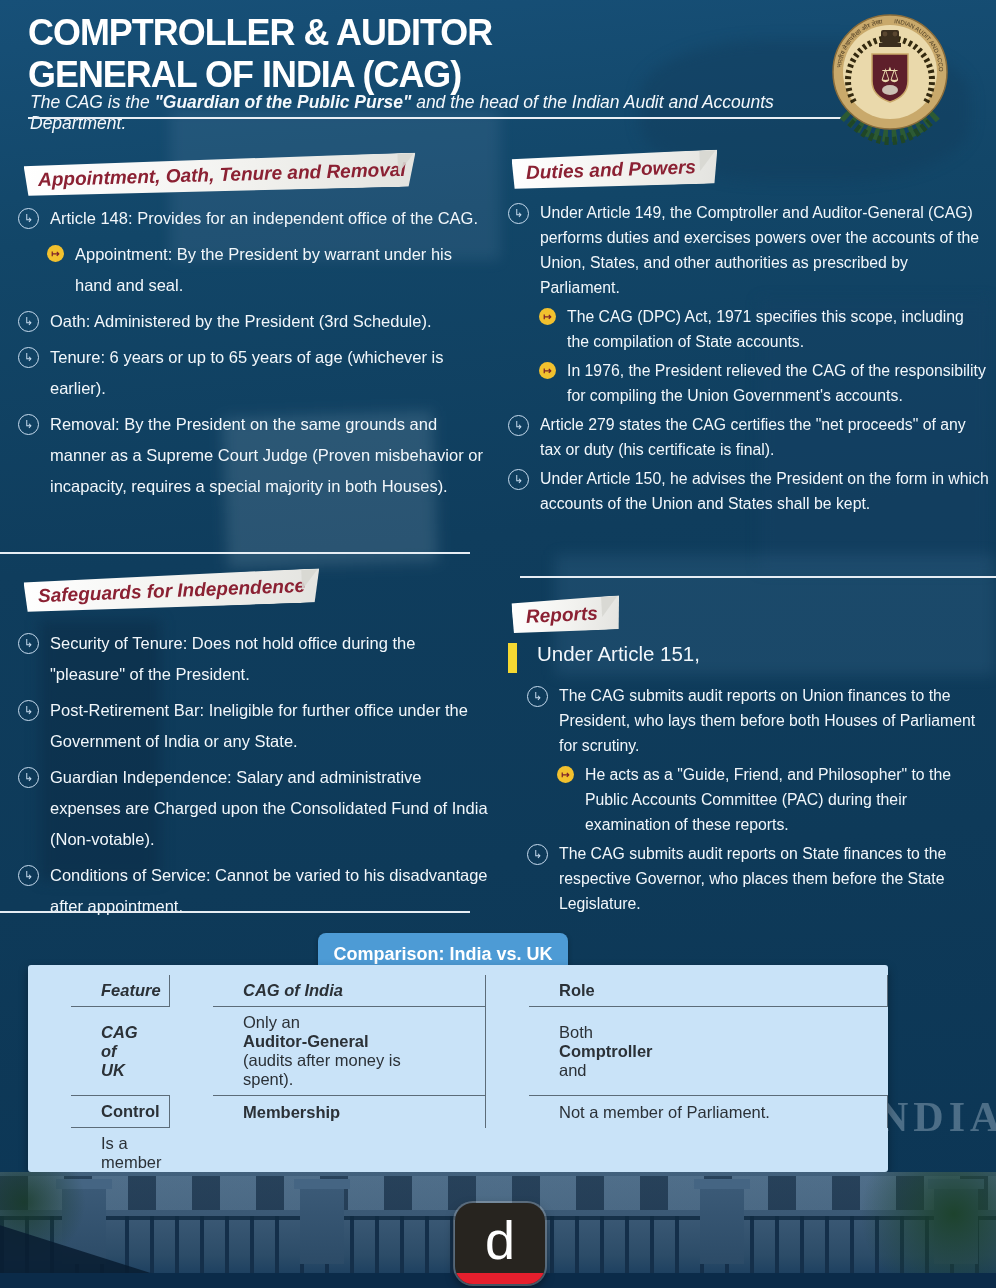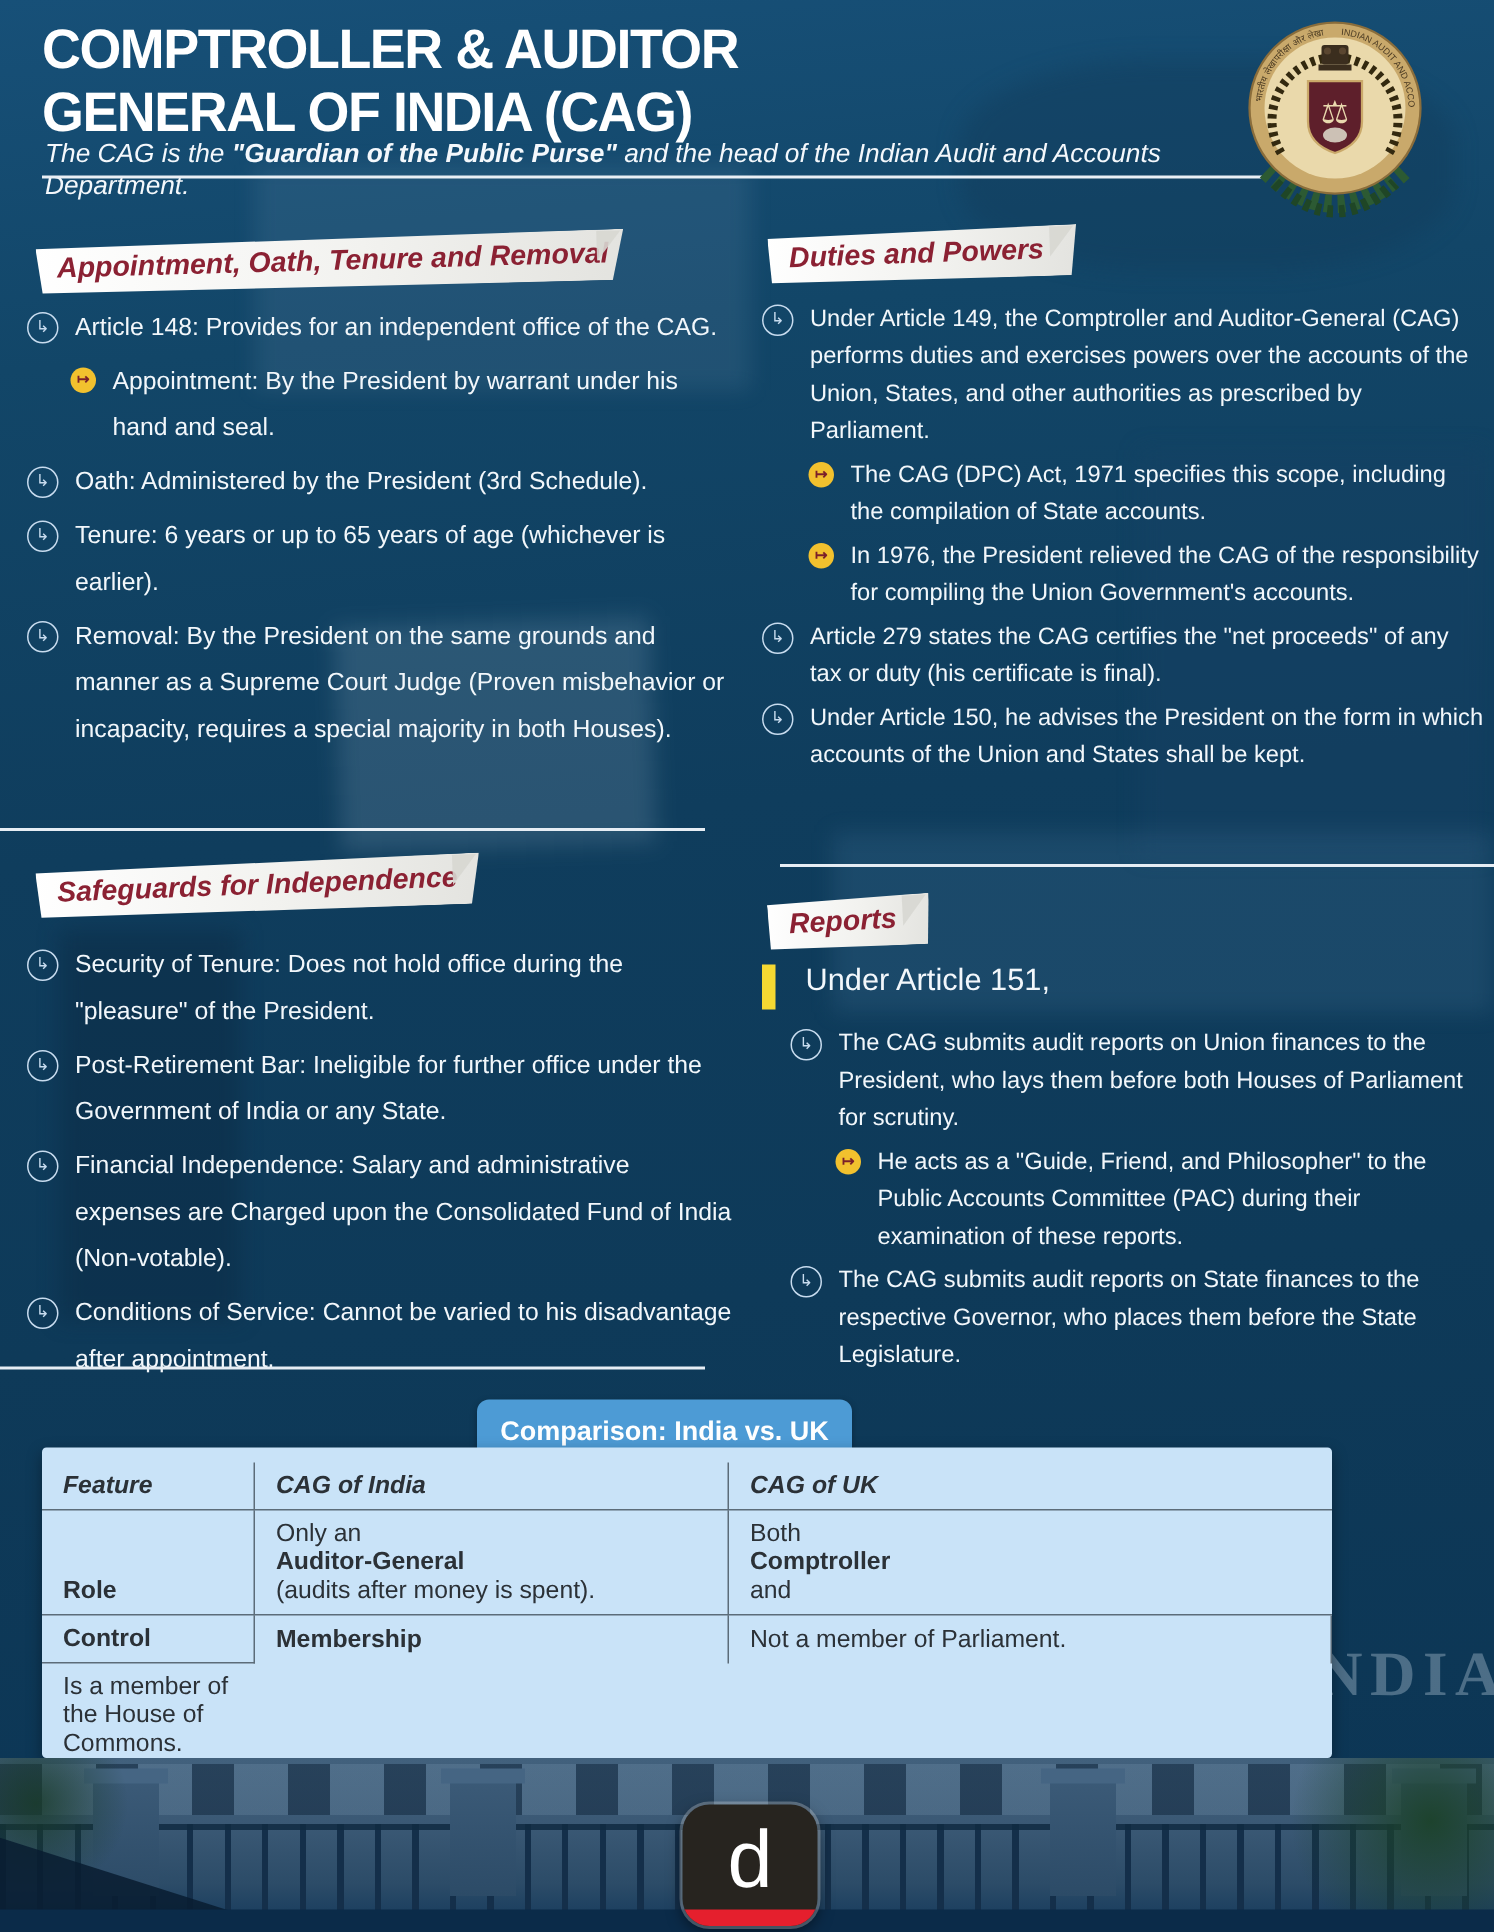--- a/index.html
+++ b/index.html
@@ -70,21 +70,21 @@
   .dv2{left:0;top:911px;width:470px;}
   .dv3{left:520px;top:576px;width:476px;}
 
   
   .badge{position:absolute;left:318px;top:933px;width:250px;height:42px;background:#4d9bd5;
          border-radius:8px 8px 0 0;display:flex;align-items:center;justify-content:center;
          color:#fff;font-weight:bold;font-size:18px;box-shadow:0 2px 5px rgba(0,0,0,.3);}
   .ctable{position:absolute;left:28px;top:965px;width:860px;height:207px;background:#c9e3f8;
           border-radius:3px;box-shadow:0 4px 10px rgba(0,0,0,.35);color:#2b3137;font-size:16.5px;}
   .tgrid{display:grid;grid-template-columns:142px 316px 402px;width:100%;height:100%;box-sizing:border-box;padding:10px 0 6px 0;}
-  .tcell{padding:6px 14px;border-bottom:1.6px solid #5c6c79;display:flex;flex-direction:column;justify-content:flex-end;}
+  .tcell{padding:6px 30px;border-bottom:1.6px solid #5c6c79;display:flex;flex-direction:column;justify-content:center;margin-left:43px;}
   .tcell.c1,.tcell.c2{border-right:1.6px solid #5c6c79;}
   .tfeature{font-weight:bold;}
   .ctrl-cell{line-height:31px;}
 
   .watermark{position:absolute;left:878px;top:1093px;font-family:"Liberation Serif",serif;font-weight:bold;
              font-size:42px;letter-spacing:5px;color:rgba(225,238,248,.30);}
 
   
   .photo{position:absolute;left:0;top:1172px;width:996px;height:116px;overflow:hidden;
          background:linear-gradient(180deg,#42617d 0%,#3a5874 40%,#2c4c68 72%,#12375a 100%);}
@@ -194,21 +194,21 @@
     <div class="item lv1">
       <span class="bullet b1">↳</span>
       <span class="itext"><b>Security of Tenure: </b>Does not hold office during the "pleasure" of the President.</span>
     </div>
     <div class="item lv1">
       <span class="bullet b1">↳</span>
       <span class="itext"><b>Post-Retirement Bar: </b>Ineligible for further office under the Government of India or any State.</span>
     </div>
     <div class="item lv1">
       <span class="bullet b1">↳</span>
-      <span class="itext"><b>Financial Independence: </b>Salary and administrative expenses are <b>Charged upon the Consolidated Fund of India</b> (Non-votable).</span>
+      <span class="itext"><b>Guardian Independence: </b>Salary and administrative expenses are <b>Charged upon the Consolidated Fund of India</b> (Non-votable).</span>
     </div>
     <div class="item lv1">
       <span class="bullet b1">↳</span>
       <span class="itext"><b>Conditions of Service: </b>Cannot be varied to his disadvantage after appointment.</span>
     </div>
   </div>
 <div class="divider dv2"></div>
 <div class="list list-c">
     <div class="item lv1">
       <span class="bullet b1">↳</span>
@@ -254,25 +254,25 @@
 <div class="badge">Comparison: India vs. UK</div>
 <div class="watermark">NDIA</div>
 <div class="ctable">
   <div class="tgrid">
     <div class="tcell c1 thead-cell thead">
         <span style="font-weight:bold;font-style:italic;">Feature</span>
       </div>
     <div class="tcell c2 thead">
         <span style="font-weight:bold;font-style:italic;">CAG of India</span>
       </div>
+    <div class="tcell c1 tfeature">Role</div>
+
     <div class="tcell c3 thead">
         <span style="font-weight:bold;font-style:italic;">CAG of UK</span>
       </div>
-
-    <div class="tcell c1 tfeature">Role</div>
     <div class="tcell c2">Only an <b>Auditor-General</b> (audits after money is spent).</div>
     <div class="tcell c3">Both <b>Comptroller</b> and </div>
 
     <div class="tcell c1 tfeature">Control</div>
 
     <div class="tcell c1 tfeature trow-last-cell" style="border-bottom:none">Membership</div>
     <div class="tcell c2" style="border-bottom:none">Not a member of Parliament.</div>
     <div class="tcell c3" style="border-bottom:none">Is a member of the House of Commons.</div>
   </div>
 </div>

